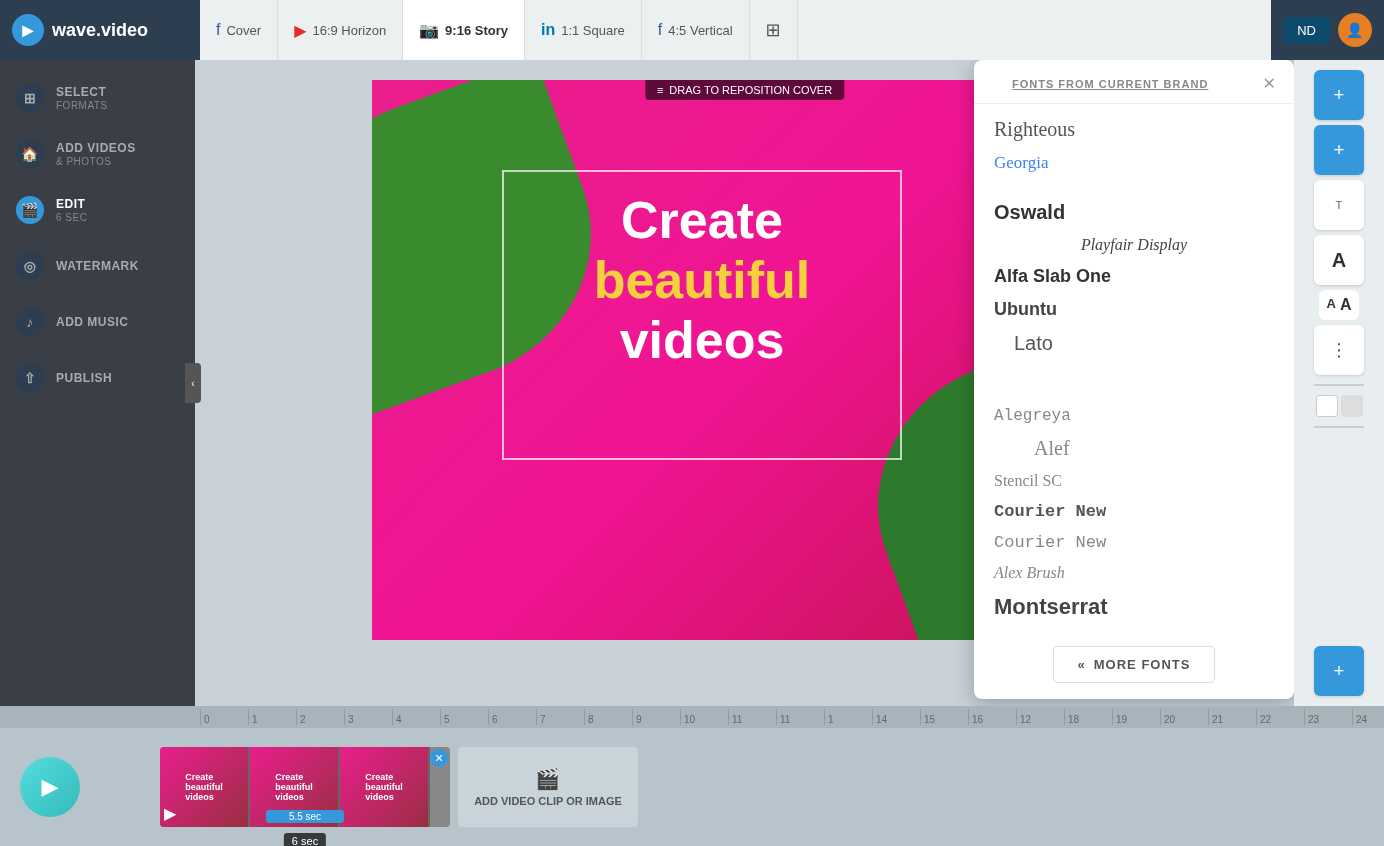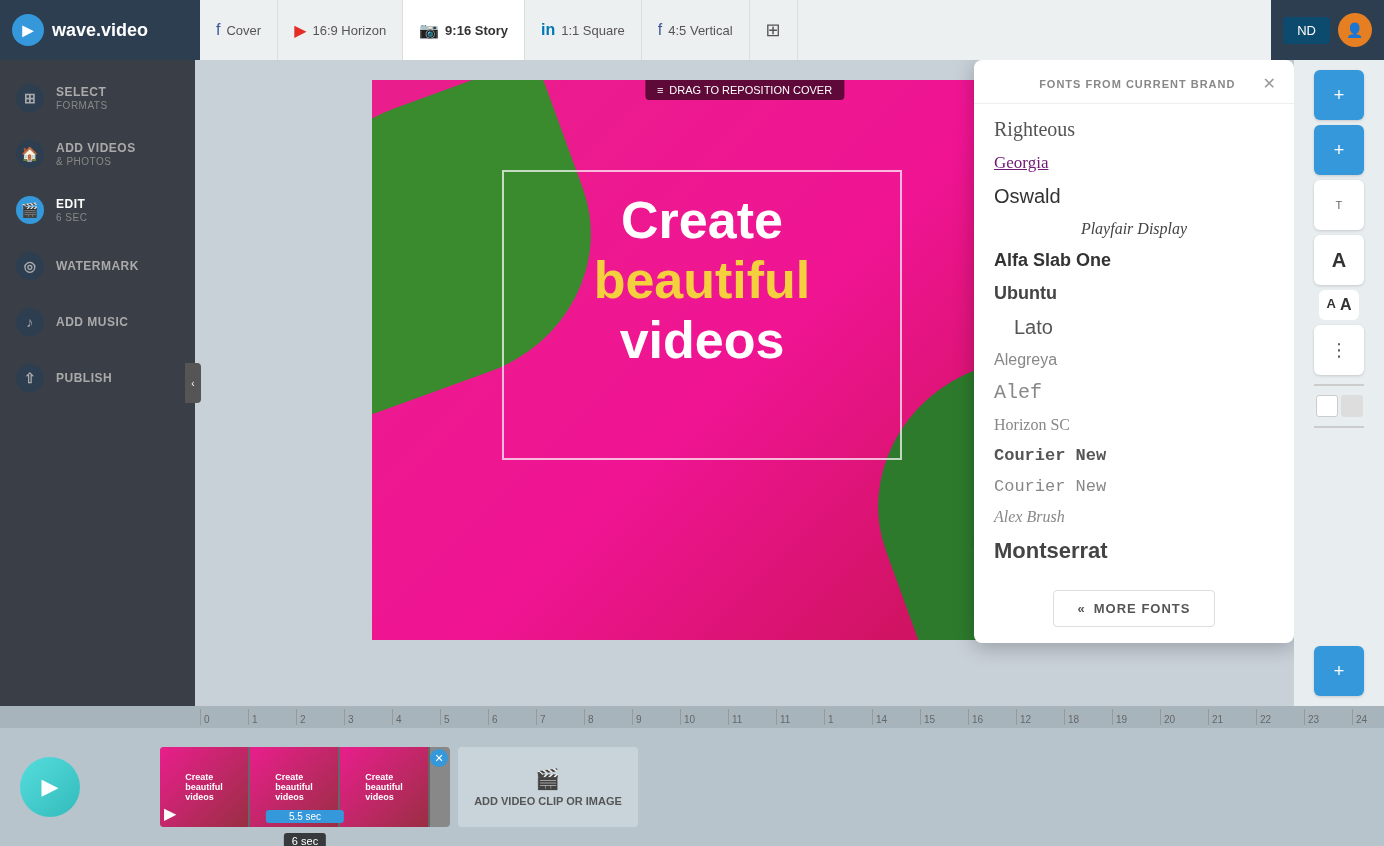--- a/index.html
+++ b/index.html
@@ -229,42 +229,42 @@
       z-index: 100;
       padding-bottom: 16px;
     }
     #font-dd-header {
       display: flex; align-items: center; justify-content: space-between;
       padding: 14px 18px 10px;
       border-bottom: 1px solid #eee;
     }
     #font-dd-title {
       font-size: 11px; font-weight: bold; color: #888;
-      text-transform: uppercase; letter-spacing: 1px; text-align: center; flex:1;
+      text-transform: uppercase; letter-spacing: 1px; flex:1;text-decoration:underline;
     }
     #font-dd-close {
       cursor: pointer; font-size: 16px; color: #999;
       background: none; border: none;
     }
     #font-list { padding: 8px 0; }
     .font-item {
       padding: 6px 20px;
       cursor: pointer;
       font-size: 16px;
       color: #444;
     }
     .fi-righteous { font-family: serif; font-size: 20px; color: #555; }
-    .fi-georgia { font-family: Georgia, serif; font-size: 17px; color: #701a75; text-decoration: underline; }
-    .fi-oswald { font-family: Arial, sans-serif; font-size: 20px; font-weight: normal; color: #333; }
+    .fi-georgia { font-family: Georgia, serif; font-size: 17px; color: #3b82f6; }
+    .fi-oswald { font-family: Arial, sans-serif; font-size: 20px; font-weight: bold; color: #333; margin-top: 16px; }
     .fi-playfair { font-family: Georgia, serif; font-style: italic; font-size: 16px; color: #444; text-align: center; }
     .fi-alfa { font-family: Arial Black, sans-serif; font-size: 18px; font-weight: 900; color: #333; }
     .fi-ubuntu { font-family: 'Trebuchet MS', sans-serif; font-size: 18px; font-weight: bold; color: #444; }
     .fi-lato { font-family: Arial, sans-serif; font-size: 20px; color: #555; padding-left: 40px; }
-    .fi-alegreya { font-family: Liberation Sans, sans-serif; font-size: 16px; color: #888; }
-    .fi-alef { font-family: Liberation Mono, monospace; font-size: 20px; color: #888; }
+    .fi-alegreya { font-family: Liberation Mono, monospace; font-size: 16px; color: #888; margin-top: 40px; }
+    .fi-alef { font-family: Liberation Serif, serif; font-size: 20px; color: #888; margin-left: 40px; }
     .fi-allerta { font-family: 'Courier New', monospace; font-size: 17px; color: #888; }
     .fi-amatic { font-family: fantasy; font-size: 16px; color: #888; }
     .fi-courier { font-family: 'Courier New', monospace; font-size: 17px; font-weight: bold; color: #555; }
     .fi-courier2 { font-family: 'Courier New', monospace; font-size: 17px; color: #888; }
     .fi-alexbrush { font-family: cursive; font-size: 16px; font-style: italic; color: #888; }
     .fi-montserrat { font-family: Arial, sans-serif; font-size: 22px; font-weight: bold; color: #444; }
 
     #more-fonts-btn {
       margin: 12px auto 0;
       display: flex; align-items: center; gap: 8px;
@@ -484,21 +484,21 @@
       <div id="font-list">
         <div class="font-item fi-righteous">Righteous</div>
         <div class="font-item fi-georgia">Georgia</div>
         <div class="font-item fi-oswald">Oswald</div>
         <div class="font-item fi-playfair">Playfair Display</div>
         <div class="font-item fi-alfa">Alfa Slab One</div>
         <div class="font-item fi-ubuntu">Ubuntu</div>
         <div class="font-item fi-lato">Lato</div>
         <div class="font-item fi-alegreya">Alegreya</div>
         <div class="font-item fi-alef">Alef</div>
-        <div class="font-item fi-amatic">Horizon SC</div>
+        <div class="font-item fi-amatic">Stencil SC</div>
         <div class="font-item fi-courier">Courier New</div>
         <div class="font-item fi-courier2">Courier New</div>
         <div class="font-item fi-alexbrush">Alex Brush</div>
         <div class="font-item fi-montserrat">Montserrat</div>
       </div>
       <div style="display:flex;justify-content:center;">
         <button id="more-fonts-btn">
           <span>«</span>
           <span>MORE FONTS</span>
         </button>

